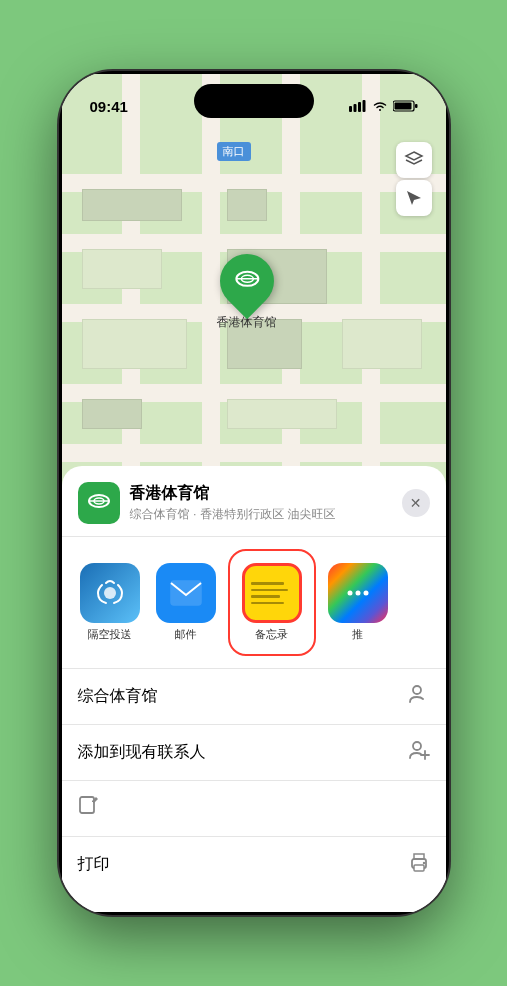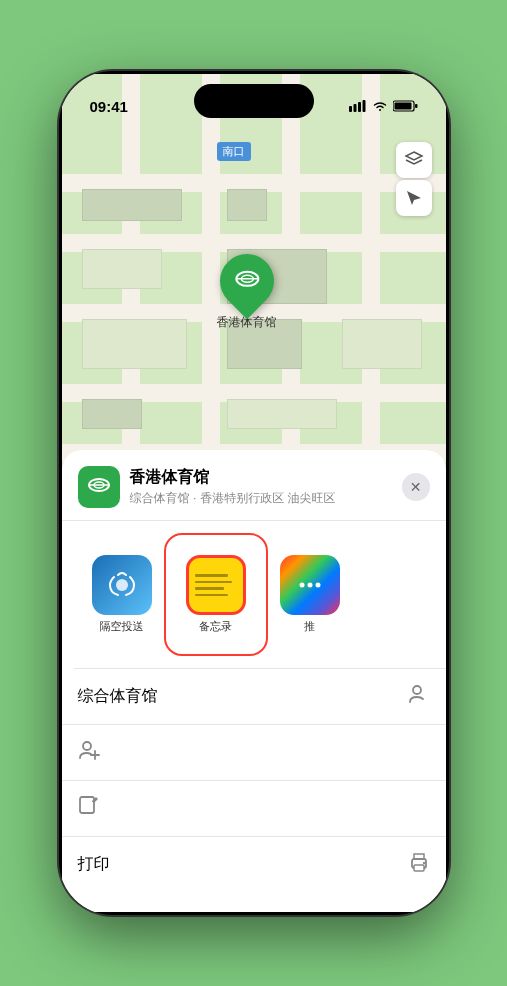--- a/index.html
+++ b/index.html
@@ -212,21 +212,20 @@
       cursor: pointer;
     }
     
     .share-row {
       display: flex;
       align-items: center;
       padding: 14px 16px;
       gap: 12px;
       border-bottom: 1px solid #e5e5e5;
       overflow-x: auto;
-      margin-left: 12px;
     }
     .share-item {
       display: flex;
       flex-direction: column;
       align-items: center;
       gap: 4px;
       min-width: 64px;
     }
     .share-icon {
       width: 60px;
@@ -397,22 +396,31 @@
               <circle cx="16" cy="16" r="6" fill="white" opacity="0.8"></circle>
               <path d="M8 8 Q4 12 4 16 Q4 24 12 26" stroke="white" stroke-width="2" fill="none" stroke-linecap="round"></path>
               <path d="M24 8 Q28 12 28 16 Q28 24 20 26" stroke="white" stroke-width="2" fill="none" stroke-linecap="round"></path>
               <path d="M12 6 Q16 2 20 6" stroke="white" stroke-width="2" fill="none" stroke-linecap="round"></path>
             </svg>
           </div>
           <span class="share-label">隔空投送</span>
         </div>
 
 
-
-        <div class="share-item" style="outline: 2px solid #ff3b30; border-radius: 16px; padding: 20px;">
+        <div class="share-item">
+          <div class="share-icon mail">
+            <svg width="34" height="28" viewBox="0 0 34 28">
+              <rect x="2" y="2" width="30" height="24" rx="3" fill="white" opacity="0.15" stroke="white" stroke-width="1.5"></rect>
+              <path d="M2 4 L17 16 L32 4" stroke="white" stroke-width="2" fill="none"></path>
+            </svg>
+          </div>
+          <span class="share-label">邮件</span>
+        </div>
+
+        <div class="share-item" style="outline: 2px solid #ff3b30; border-radius: 16px; padding: 12px;">
           <div class="share-icon notes" style="position:relative;">
             <div style="display:flex; flex-direction:column; gap:4px; padding: 8px 6px; width:100%;">
               <div style="height:2.5px; background:rgba(0,0,0,0.35); border-radius:1px; width:80%;"></div>
               <div style="height:2.5px; background:rgba(0,0,0,0.35); border-radius:1px; width:90%;"></div>
               <div style="height:2.5px; background:rgba(0,0,0,0.35); border-radius:1px; width:70%;"></div>
               <div style="height:2.5px; background:rgba(0,0,0,0.35); border-radius:1px; width:80%;"></div>
             </div>
           </div>
           <span class="share-label">备忘录</span>
         </div>
@@ -435,20 +443,21 @@
         <span class="action-label">综合体育馆</span>
         <span class="action-icon">
           <svg width="22" height="22" viewBox="0 0 22 22">
             <circle cx="9" cy="7" r="4" fill="none" stroke="#888" stroke-width="1.8"></circle>
             <path d="M2 19 Q2 14 9 14 Q13 14 15 16" stroke="#888" stroke-width="1.8" fill="none" stroke-linecap="round"></path>
           </svg>
         </span>
       </div>
 
       <div class="action-row">
+        <span class="action-label">添加到现有联系人</span>
         <span class="action-icon">
           <svg width="22" height="22" viewBox="0 0 22 22">
             <circle cx="9" cy="7" r="4" fill="none" stroke="#888" stroke-width="1.8"></circle>
             <path d="M2 19 Q2 14 9 14 Q12 14 14 16" stroke="#888" stroke-width="1.8" fill="none" stroke-linecap="round"></path>
             <line x1="17" y1="12" x2="17" y2="20" stroke="#888" stroke-width="1.8" stroke-linecap="round"></line>
             <line x1="13" y1="16" x2="21" y2="16" stroke="#888" stroke-width="1.8" stroke-linecap="round"></line>
           </svg>
         </span>
       </div>
 

